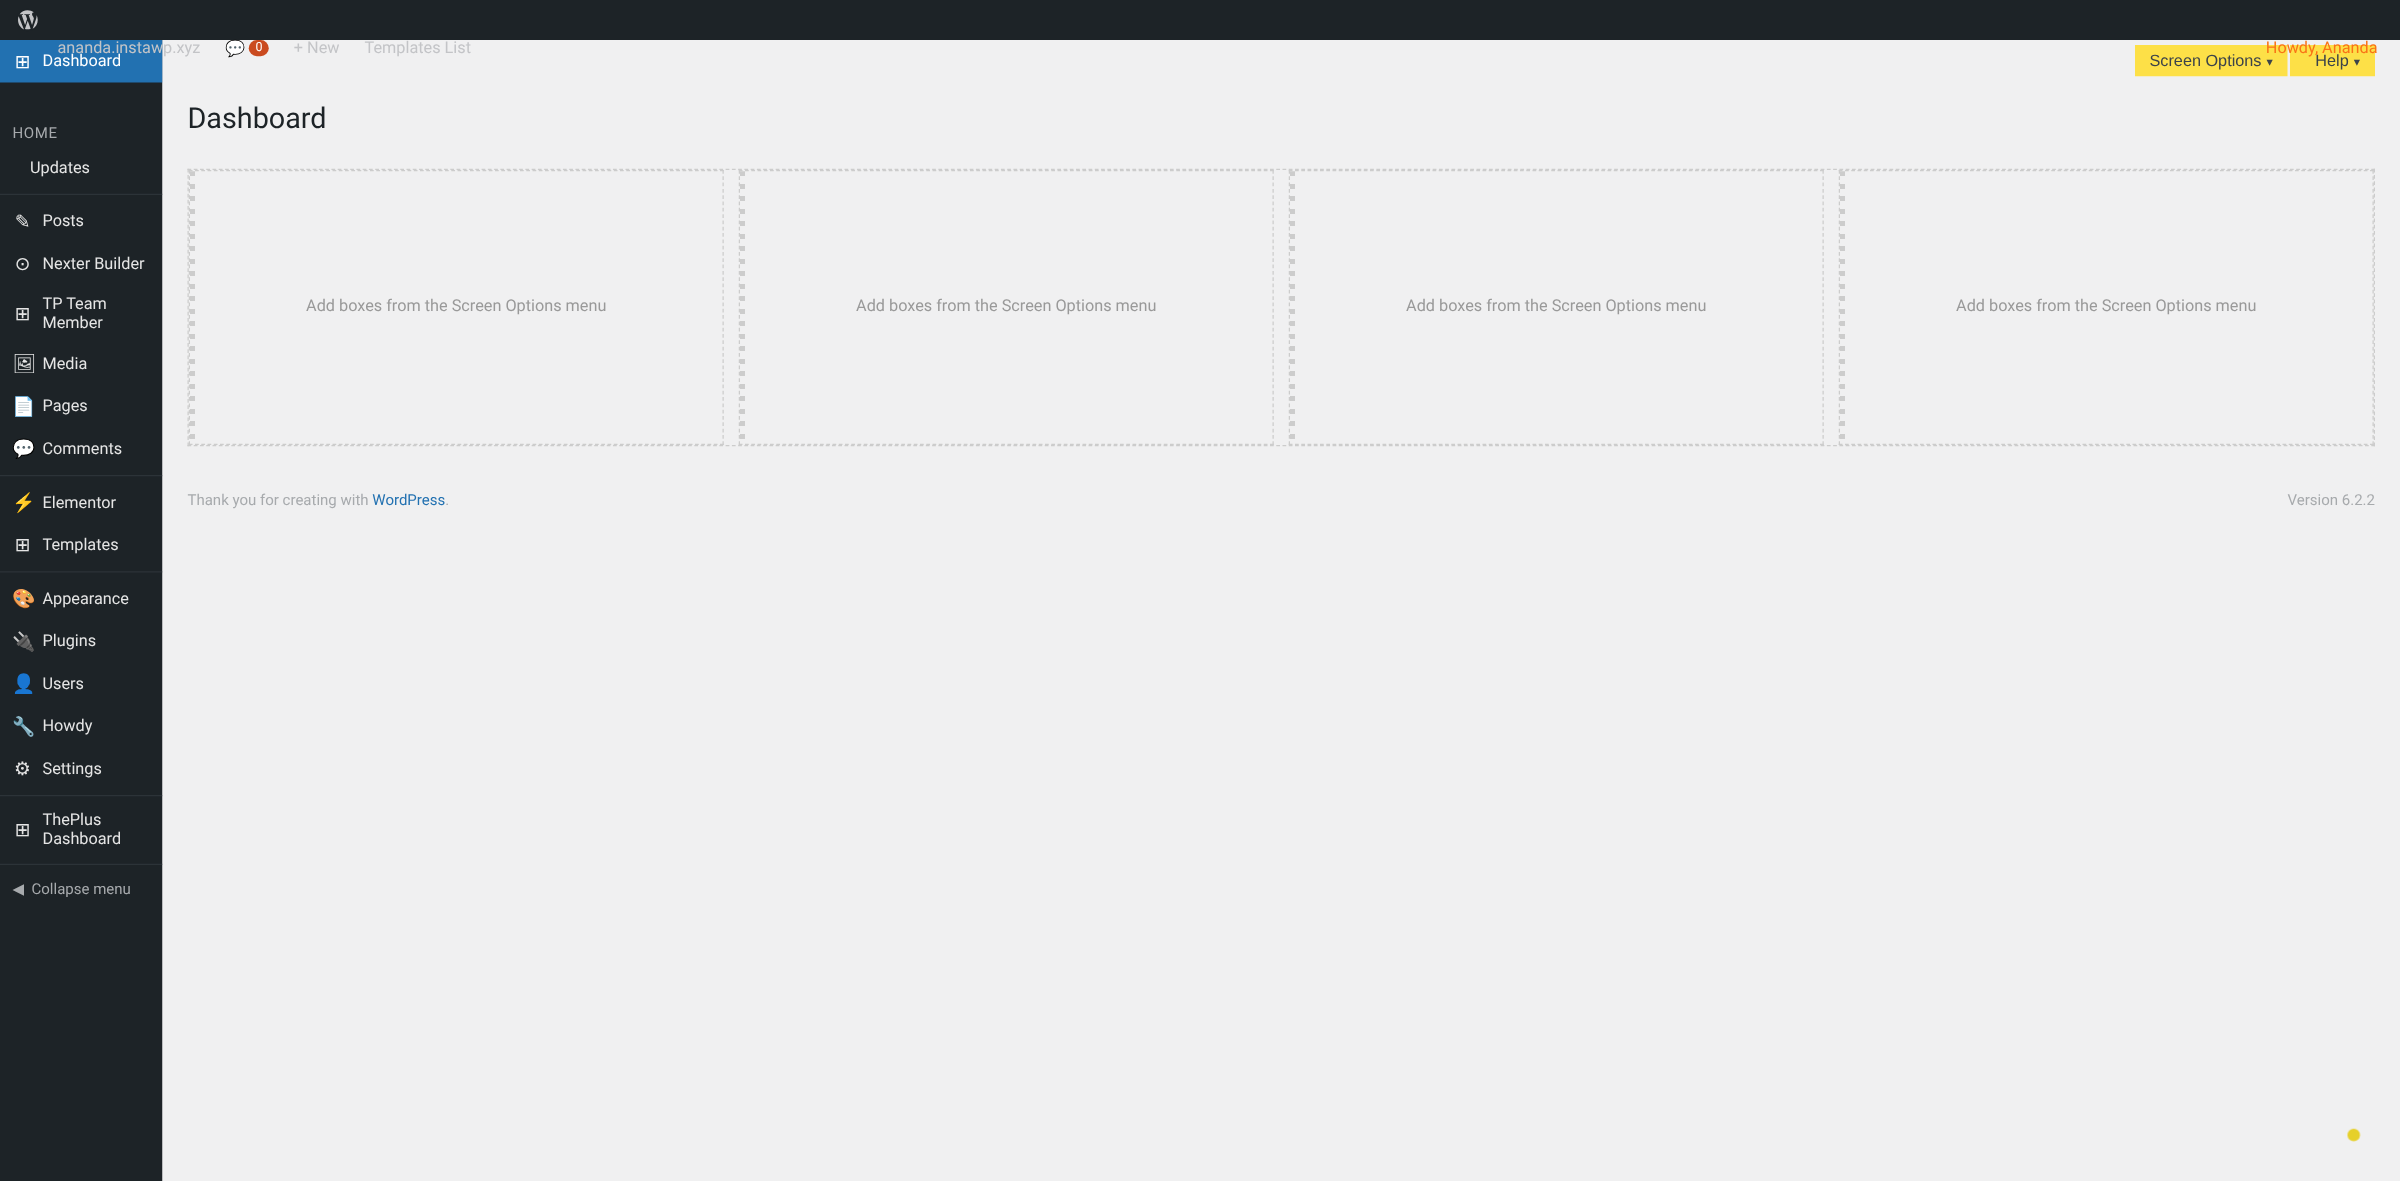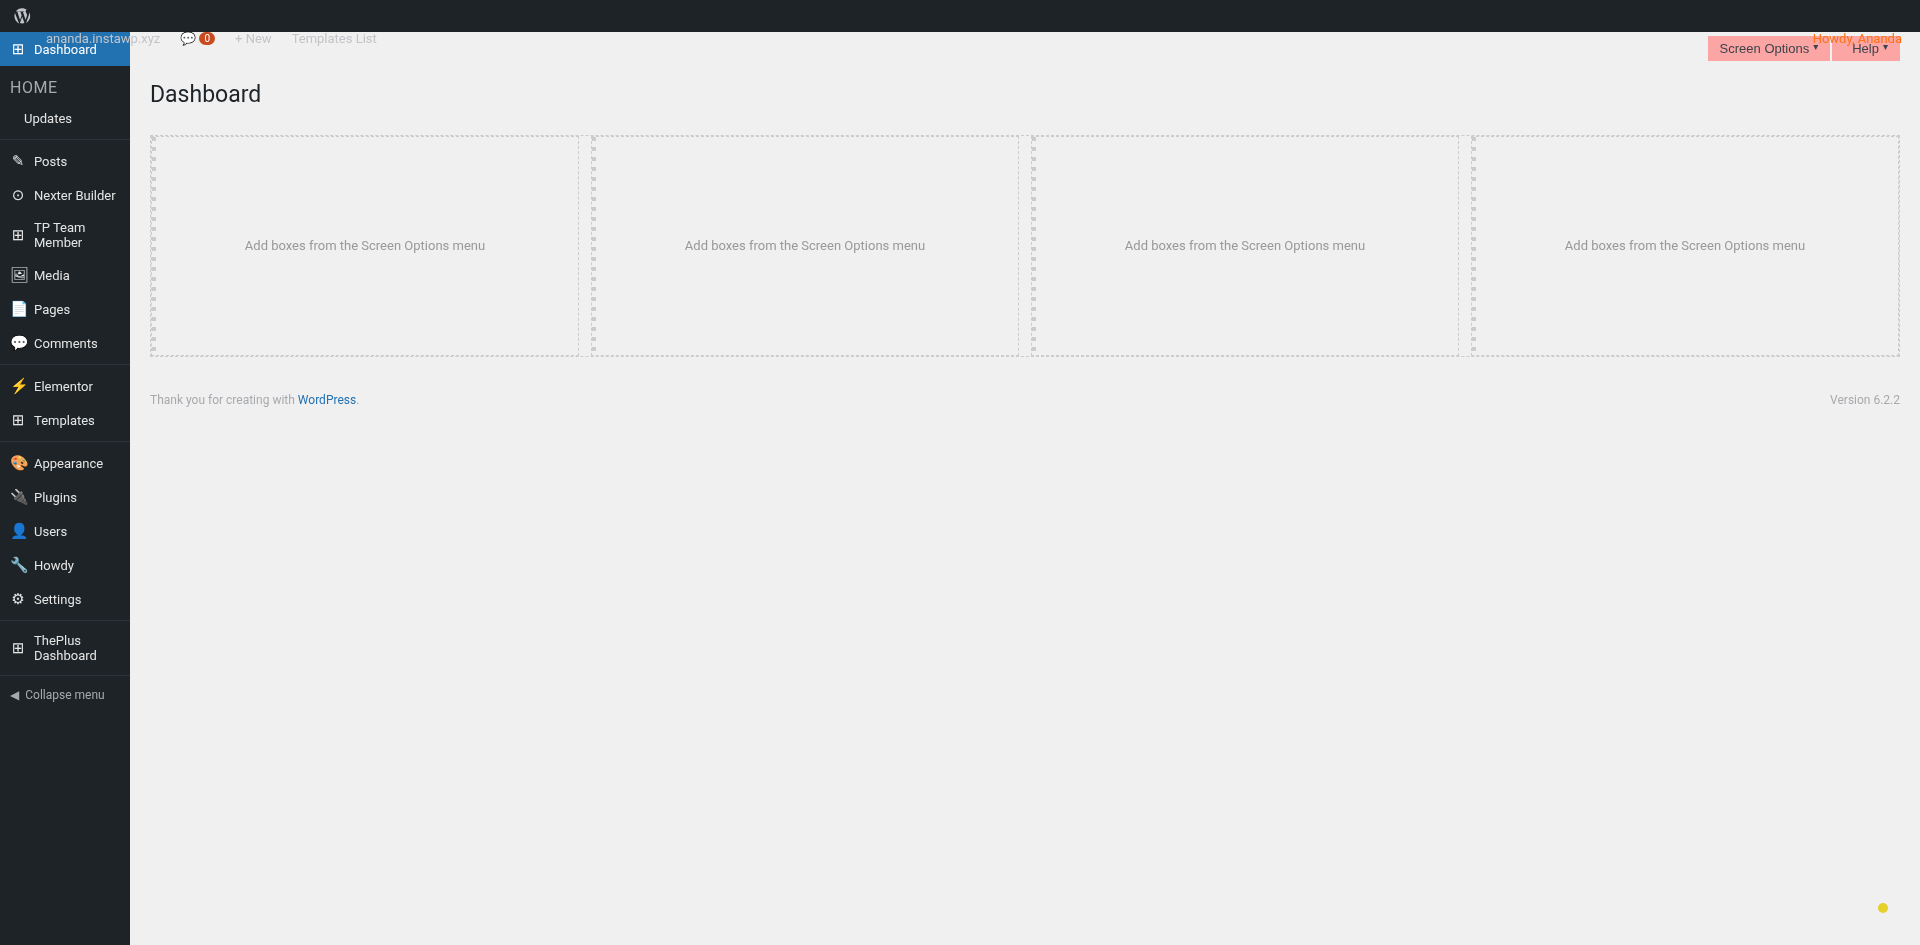--- a/index.html
+++ b/index.html
@@ -75,23 +75,24 @@
       cursor: pointer;
       font-size: 13px;
       gap: 8px;
       min-height: 34px;
     }
     .menu-item.active { background: #2271b1; color: #fff; }
     .menu-icon { font-size: 15px; width: 16px; text-align: center; flex-shrink: 0; }
     .menu-section-label {
       padding: 12px 10px 4px 10px;
       color: #a7aaad;
-      font-size: 16px;
+      font-size: 12px;
       text-transform: uppercase;
       letter-spacing: 0.5px;
+      margin-top: 21px;
     }
     .menu-separator {
       height: 1px;
       background: #2c3338;
       margin: 4px 0;
     }
     .collapse-menu {
       color: #a7aaad;
       font-size: 12px;
       padding: 8px 10px;
@@ -118,27 +119,27 @@
     }
 
     
     #screen-meta-links {
       display: flex;
       justify-content: flex-end;
       gap: 0;
       padding: 4px 20px 0 0;
     }
     .screen-meta-toggle {
-      background: #fca5a5;
+      background: #fde047;
       border: none;
       padding: 5px 12px;
       cursor: pointer;
       font-size: 13px;
       color: #3c434a;
-      display: flex; align-items: flex-start; gap: 4px;
+      display: flex; align-items: flex-end; gap: 4px;
       border-radius: 0;
     }
     .screen-meta-toggle .arrow { font-size: 10px; }
     #screen-options-btn { border-radius: 0 0 0 0; }
     #help-btn { border-radius: 0 0 0 0; }
 
     
     .dashboard-grid {
       display: grid;
       grid-template-columns: repeat(4, 1fr);

